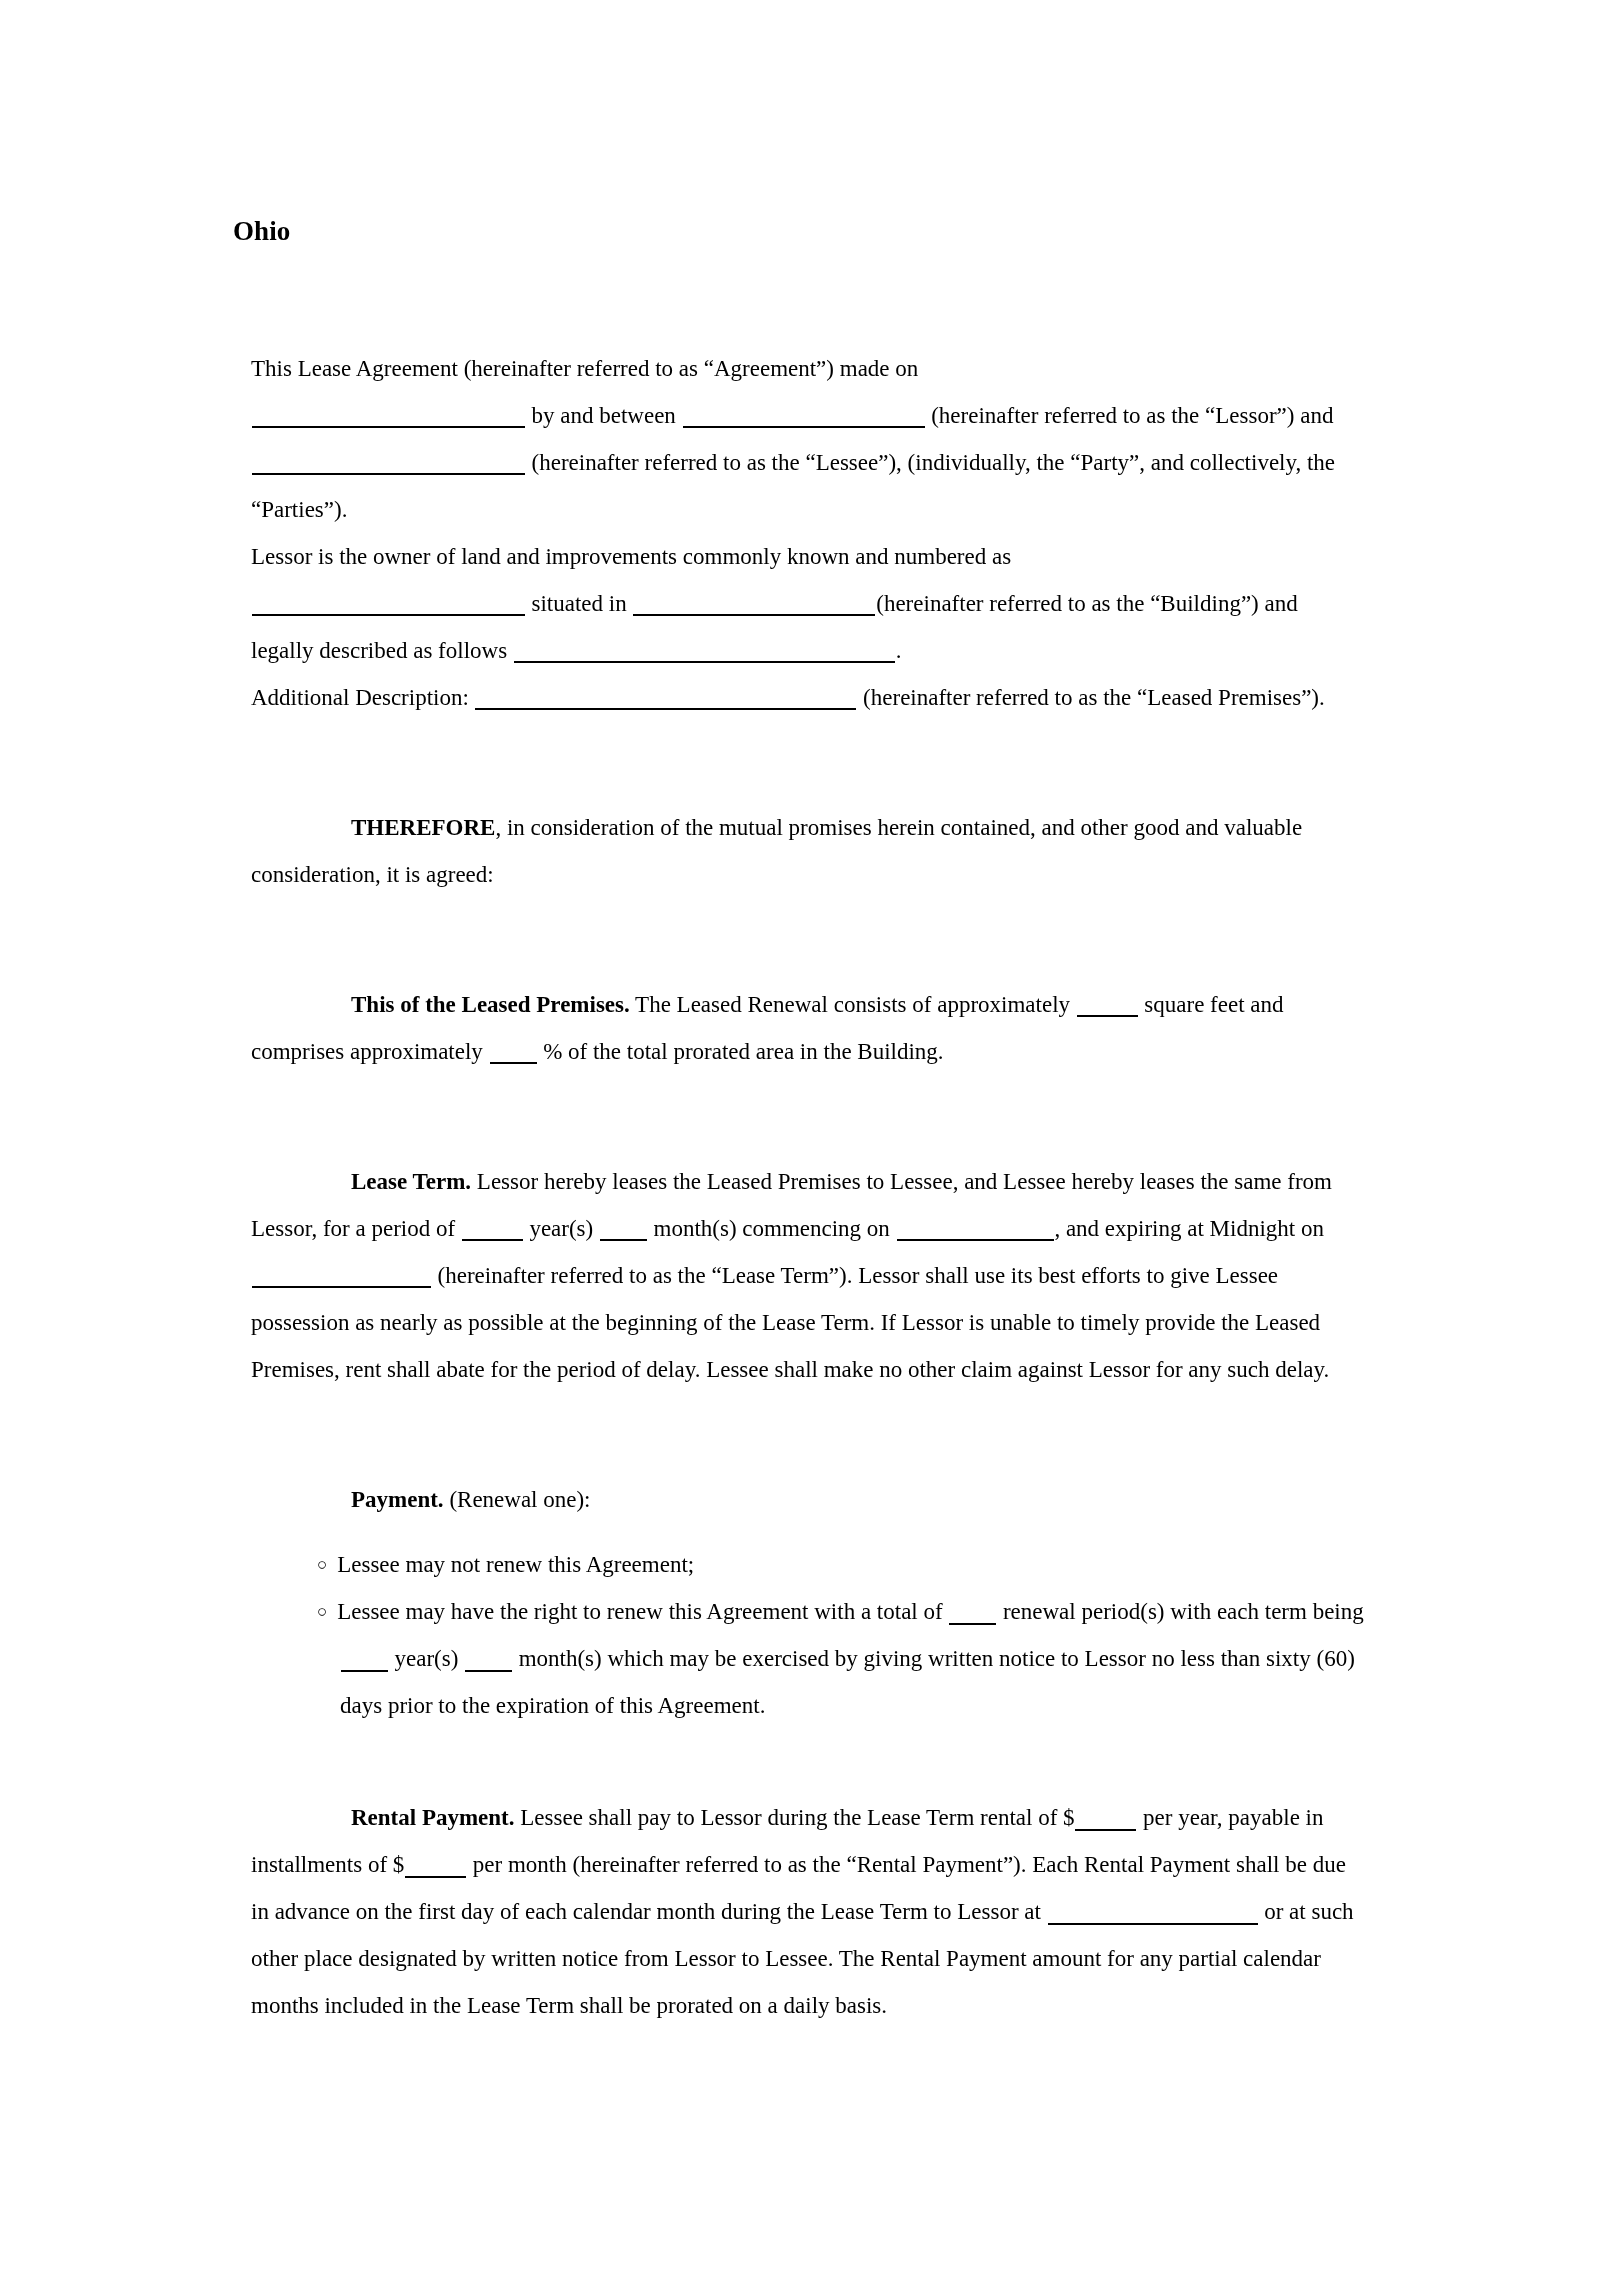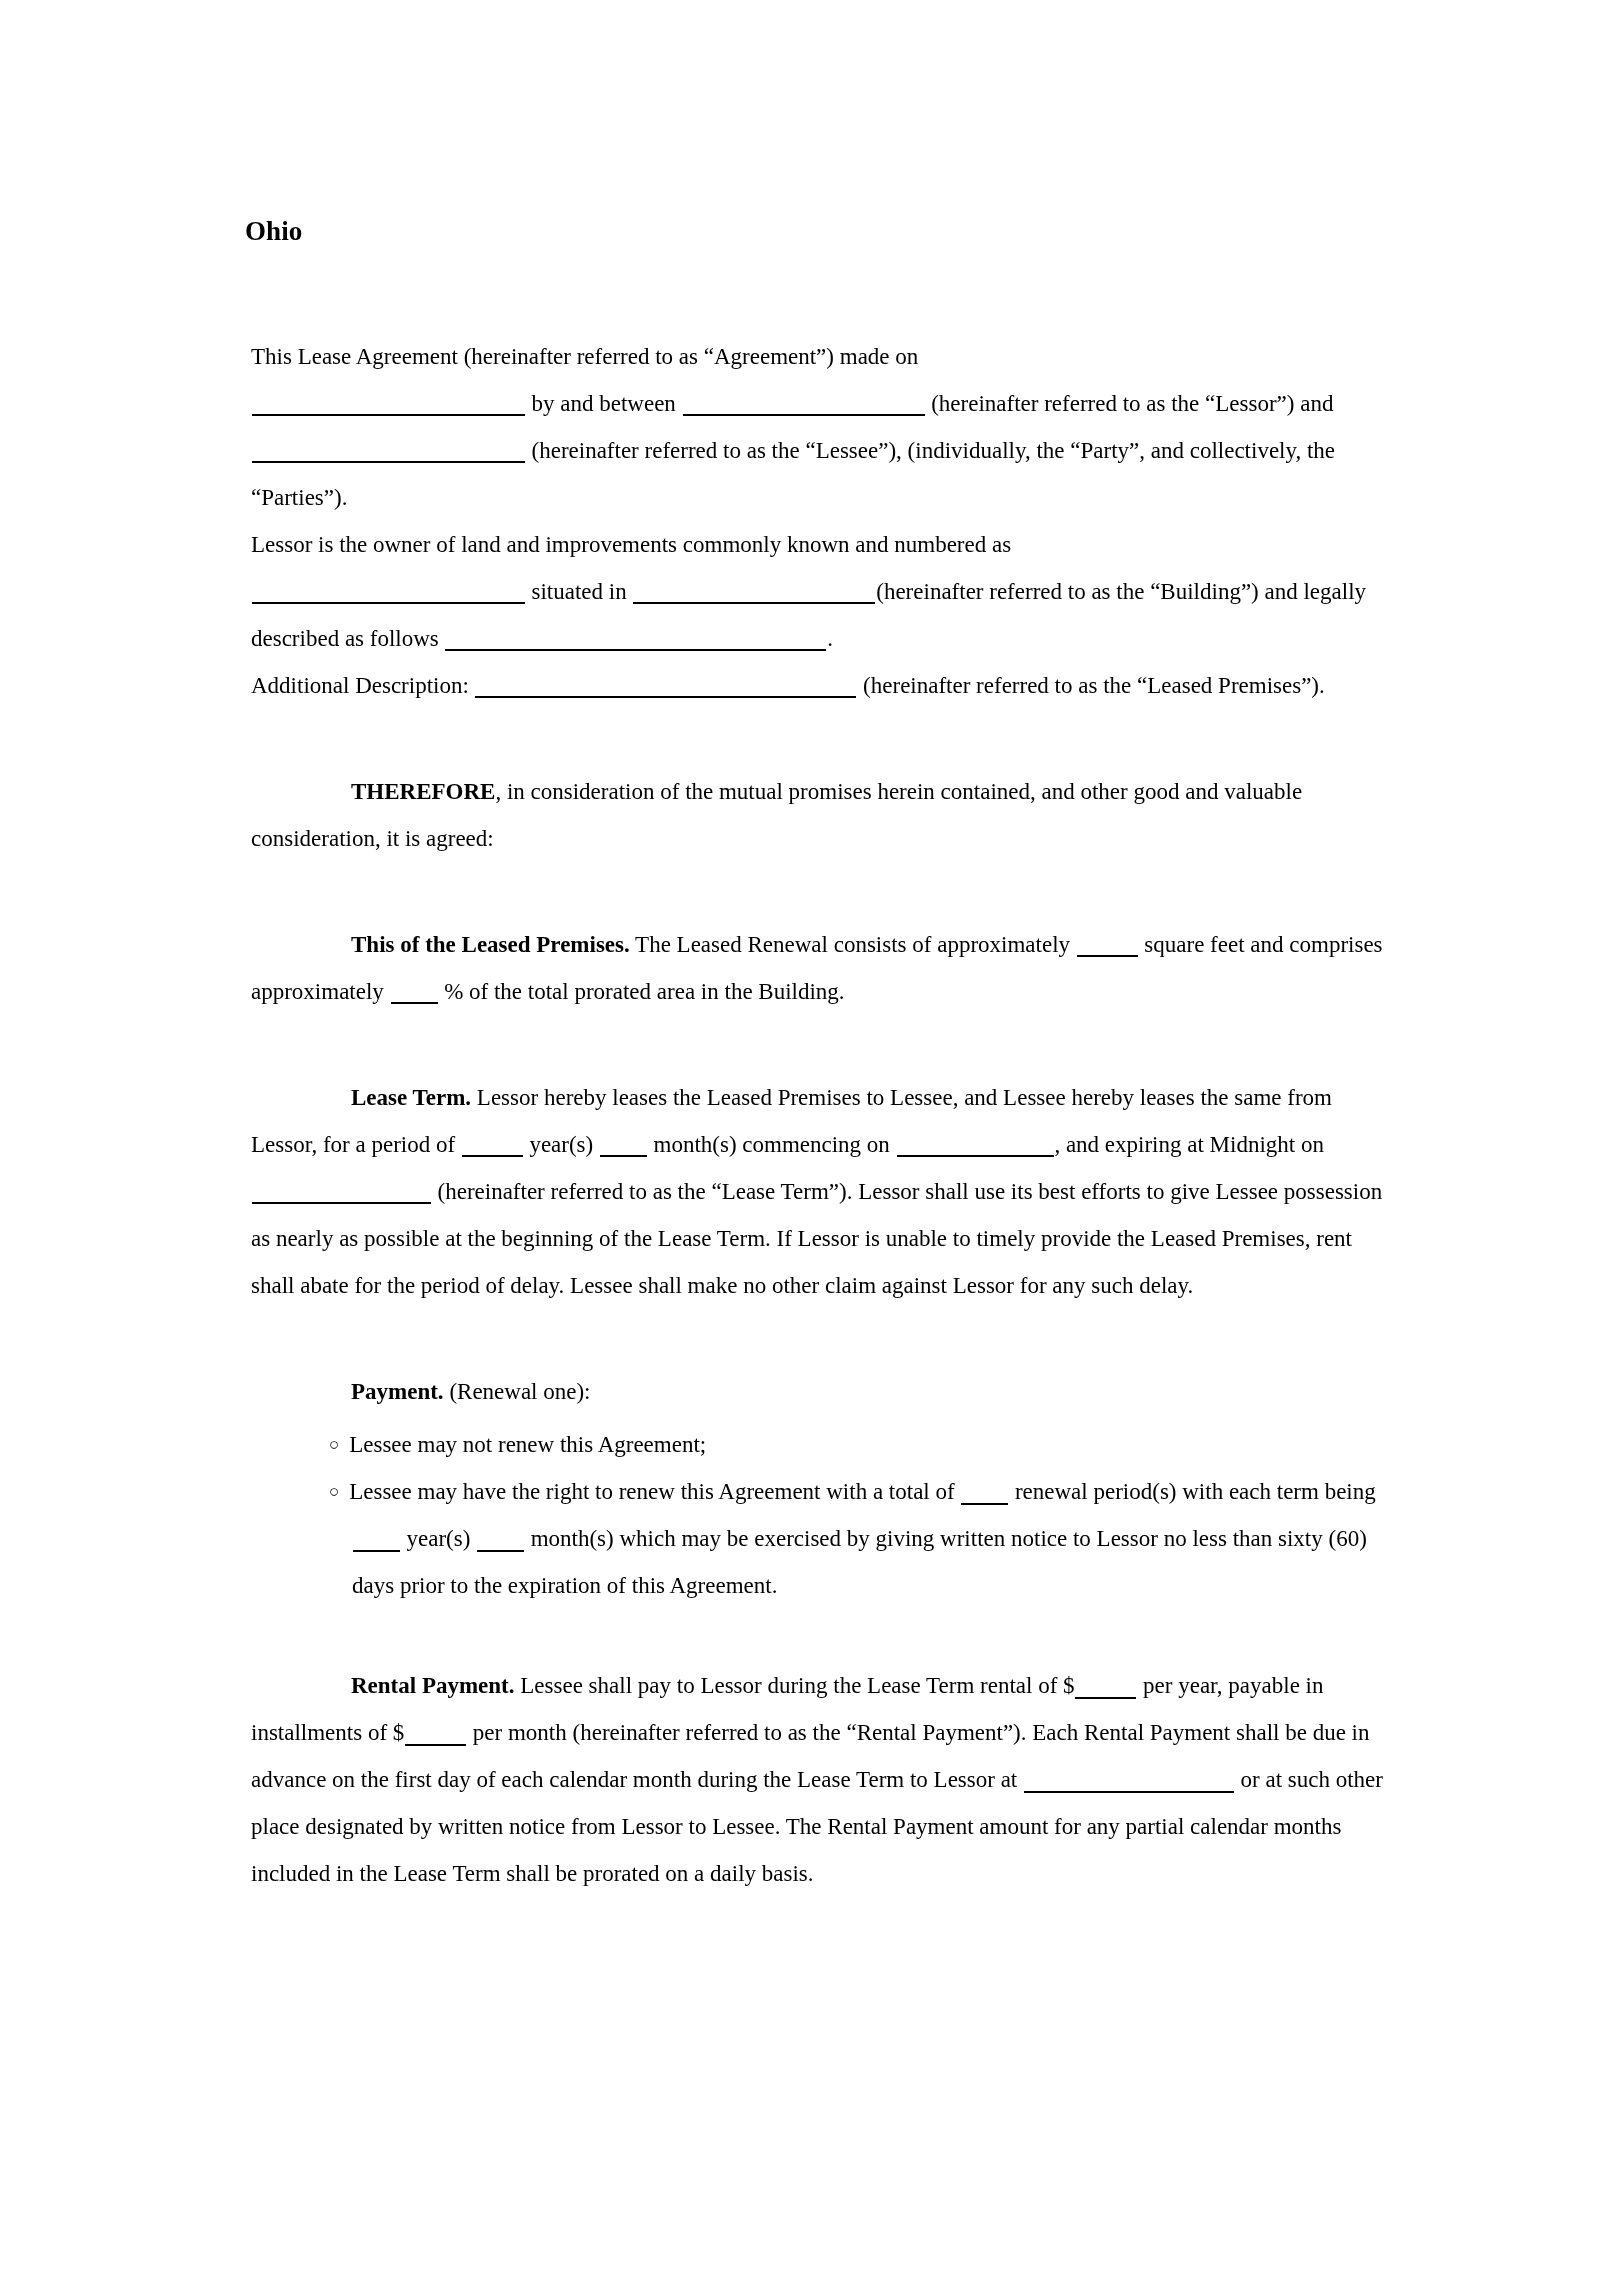--- a/index.html
+++ b/index.html
@@ -16,42 +16,42 @@
   }
   .page {
     position: relative;
     width: 1622px;
     height: 2293px;
     background: #ffffff;
     box-sizing: border-box;
   }
   .content {
     position: absolute;
-    left: 245px;
+    left: 233px;
     top: 208px;
     width: 1151px;
   }
   .doc-title {
     font-size: 27px;
     font-weight: bold;
     line-height: 47px;
     letter-spacing: 0.1px;
   }
   .doc-title .line { display: block; }
 
   .body-block {
     font-size: 23px;
     line-height: 47px;
     text-align: left;
   }
   .gap-lg { height: 72px; }
   .gap-md { height: 47px; }
 
   p.para {
-    margin: 6px;
+    margin: 18px;
     font-size: 23px;
     line-height: 47px;
   }
   p.indent {
     text-indent: 100px;
   }
   b, strong { font-weight: bold; }
 
   
   .blank {

